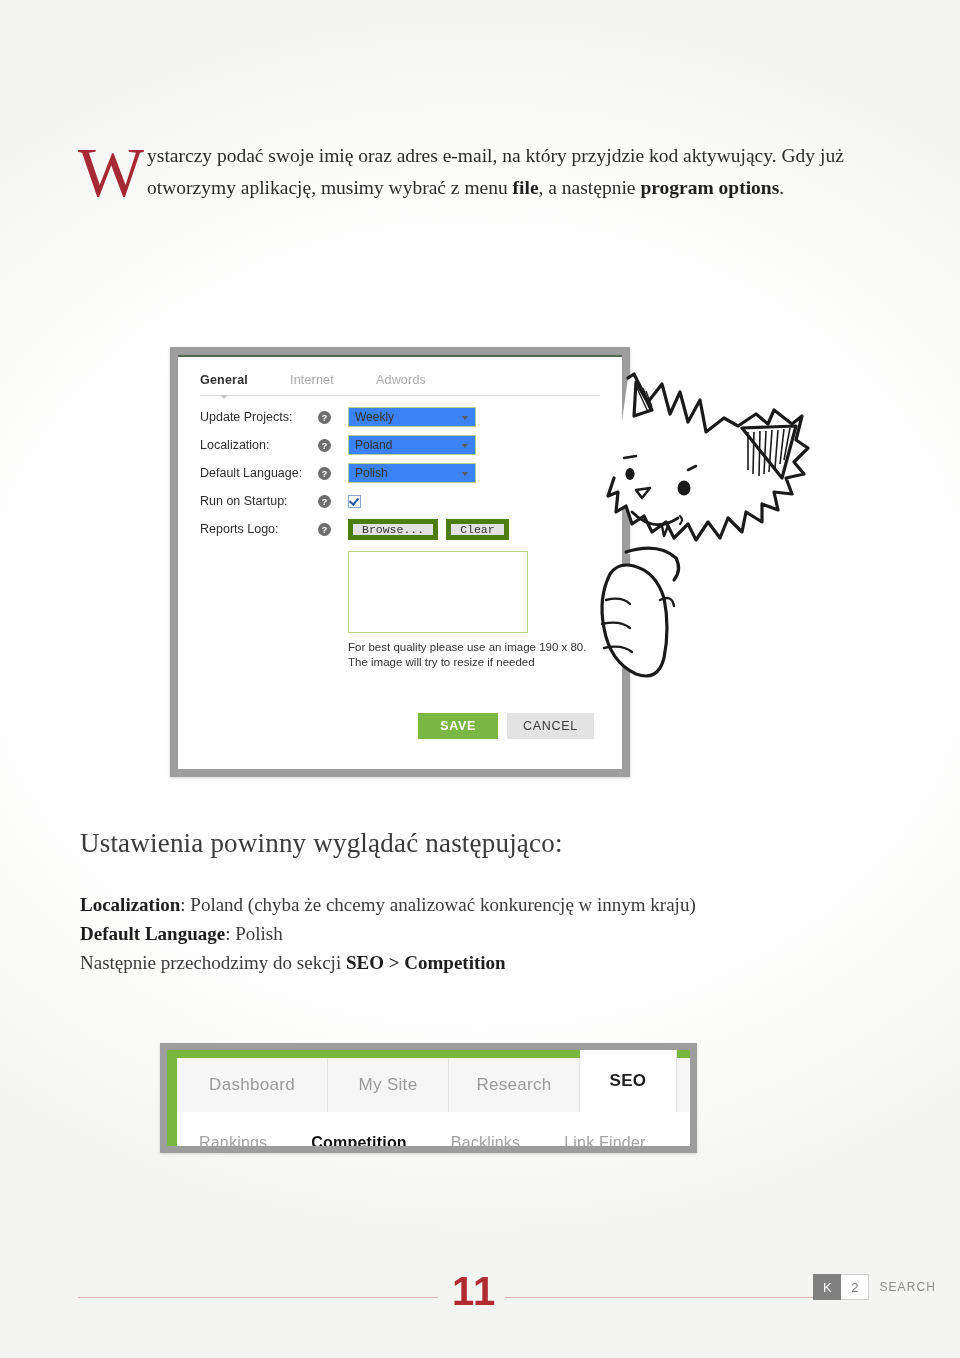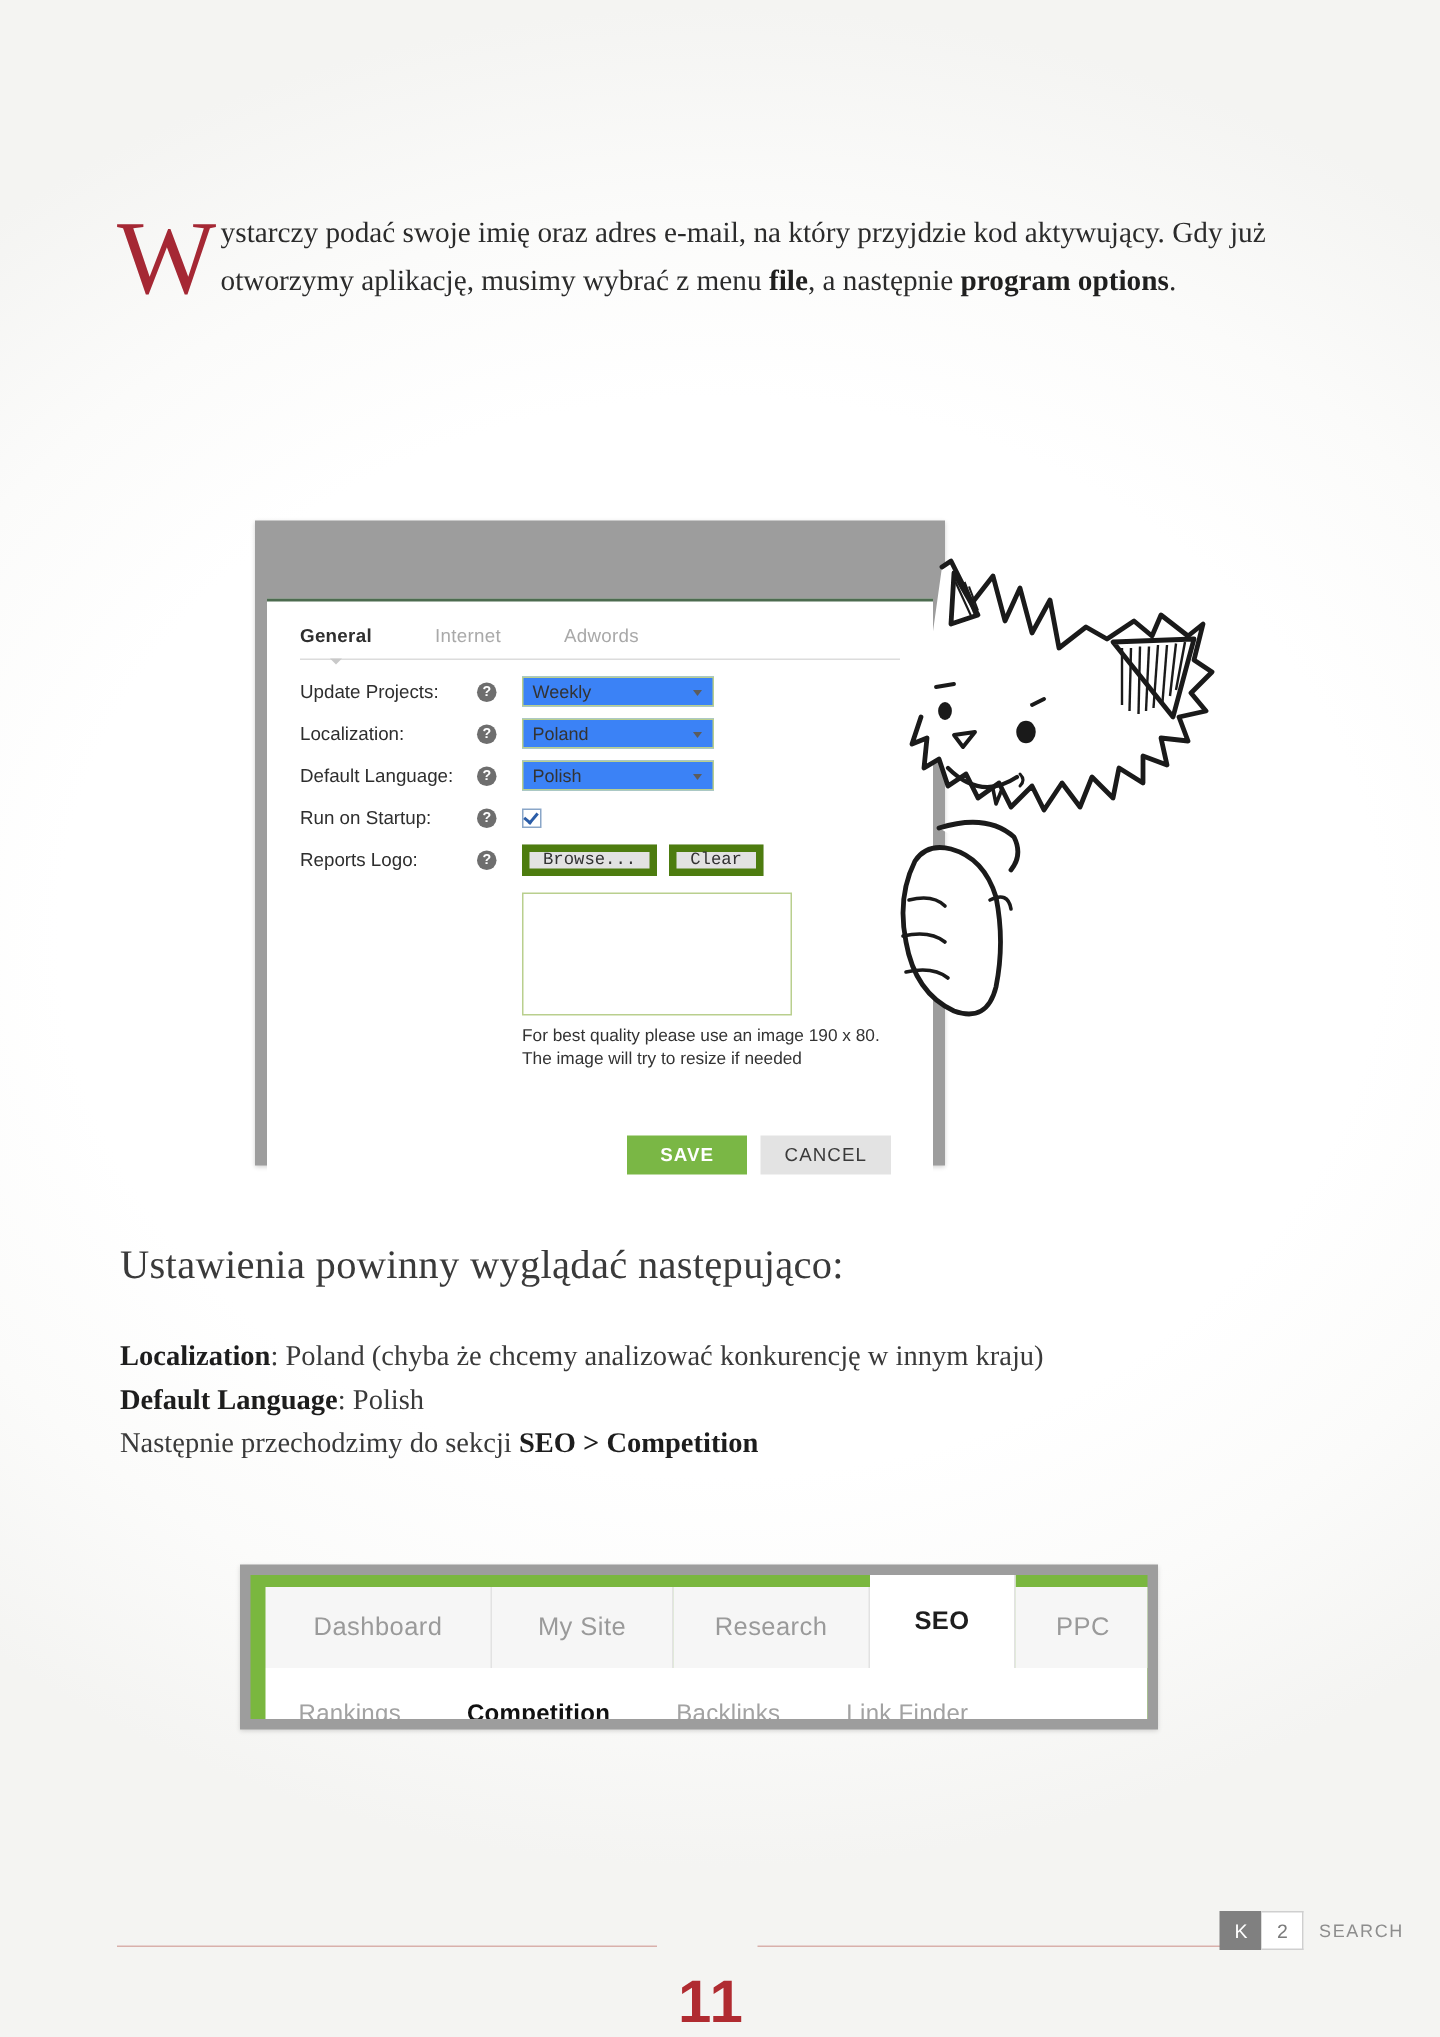--- a/index.html
+++ b/index.html
@@ -67,21 +67,20 @@
   }
   .shot1-inner {
     width: 100%;
     height: 100%;
     background: #ffffff;
     border-top: 2px solid #4c6b4f;
     box-sizing: border-box;
     position: relative;
     font-family: "Liberation Sans", sans-serif;
     overflow: hidden;
-    margin-top: 44px;
   }
 
   .dlg-tabs {
     position: absolute;
     left: 22px;
     top: 16px;
     display: flex;
     gap: 42px;
     align-items: flex-end;
   }
@@ -271,21 +270,21 @@
     color: #3a3a3a;
     font-family: "Liberation Serif", serif;
   }
   .body-block b { color: #1d1d1d; font-weight: bold; }
 
   
   .shot2 {
     position: absolute;
     left: 160px;
     top: 1043px;
-    width: 612px;
+    width: 537px;
     height: 110px;
     background: #9d9d9d;
     padding: 7px;
     box-sizing: border-box;
     box-shadow: 0 1px 3px rgba(0,0,0,0.15);
   }
   .shot2-inner {
     width: 100%;
     height: 100%;
     background: #7ab73f;
@@ -362,21 +361,21 @@
     position: absolute;
     left: 505px;
     top: 1297px;
     width: 310px;
     height: 1px;
     background: #d9b0ab;
   }
   .page-num {
     position: absolute;
     left: 452px;
-    top: 1312px;
+    top: 1268px;
     font-family: "Liberation Sans", sans-serif;
     font-size: 40px;
     font-weight: bold;
     color: #b02b31;
     letter-spacing: 1px;
     line-height: 46px;
   }
   .brand {
     position: absolute;
     right: 24px;

